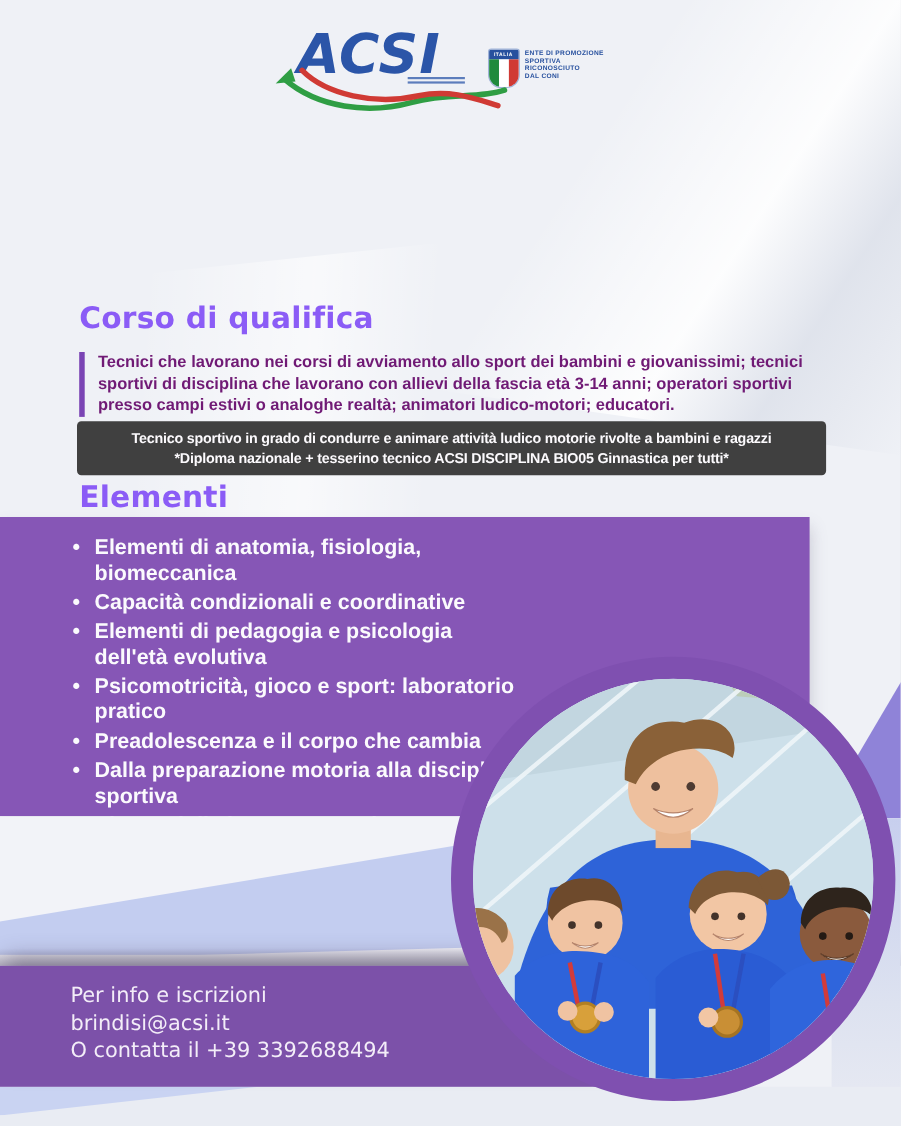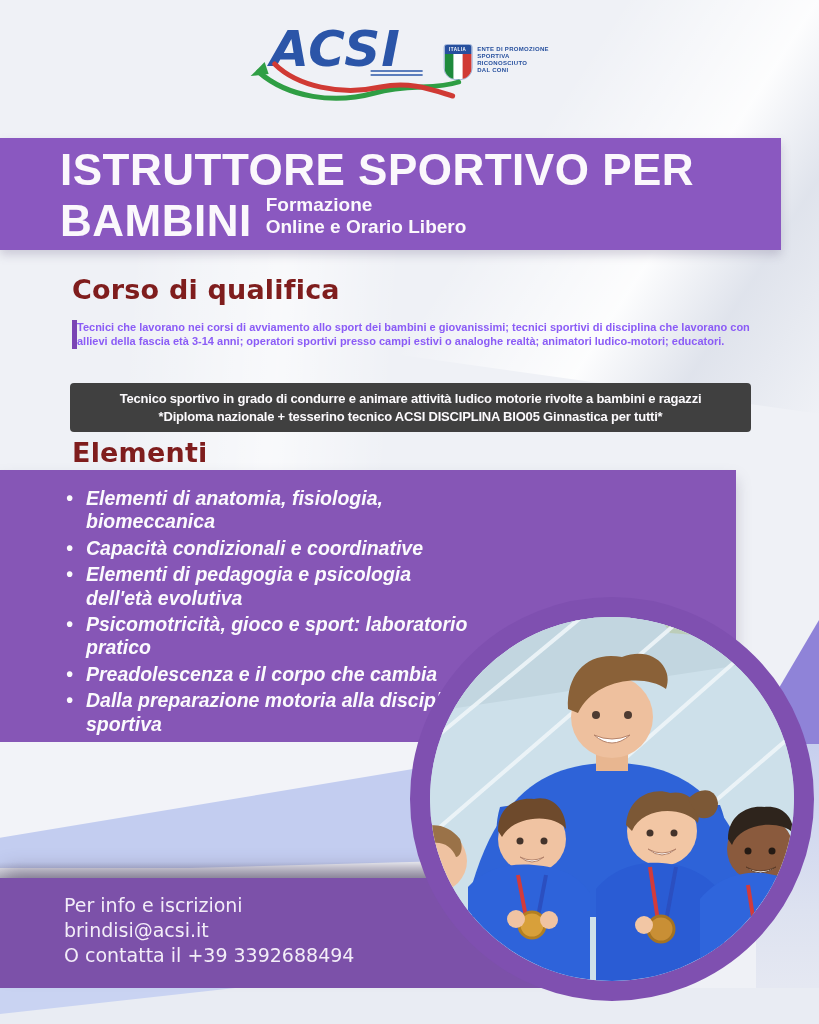--- a/index.html
+++ b/index.html
@@ -29,28 +29,28 @@
   .badge-lines span{display:block;font-size:6px;line-height:7px;color:#27509E;font-weight:bold;letter-spacing:.3px;}
 
   
   .banner{position:absolute;left:0;top:138px;width:781px;height:112px;background:#8A58C0;color:#FBF8FC;padding:10px 0 0 60px;box-sizing:border-box;box-shadow:0 5px 9px rgba(125,115,150,.30);}
   .banner-line1{font-size:44px;font-weight:bold;letter-spacing:.5px;line-height:1.02;}
   .banner-row{display:flex;align-items:flex-end;margin-top:1px;}
   .banner-line2{font-size:44px;font-weight:bold;letter-spacing:.5px;line-height:1.0;}
   .banner-sub{margin:0 0 5px 14px;font-size:19px;font-weight:bold;line-height:1.15;}
 
   
-  .h-purple{position:absolute;left:72px;font-size:27px;font-weight:bold;color:#7f1d1d;font-family:"DejaVu Sans",sans-serif;letter-spacing:.2px;}
+  .h-purple{position:absolute;left:72px;font-size:27px;font-weight:bold;color:#8b5cf6;font-family:"DejaVu Sans",sans-serif;letter-spacing:.2px;}
   .h1-pos{top:274px;}
-  .para{position:absolute;left:72px;top:320px;width:684px;border-left:5px solid #7A44B4;font-size:11px;font-weight:bold;color:#8b5cf6;line-height:1.3;}
+  .para{position:absolute;left:72px;top:320px;width:684px;border-left:5px solid #7A44B4;padding-left:12px;font-size:15px;font-weight:bold;color:#701a75;line-height:1.3;}
   .highlight{position:absolute;left:70px;top:383px;width:681px;box-sizing:border-box;background:#404040;border-radius:4px;padding:7px 13px;color:#FCFAFD;font-size:13px;font-weight:bold;line-height:1.35;letter-spacing:-.2px;text-align:center;}
 
   
   .h2-pos{top:437px;}
-  .panel{position:absolute;left:0;top:470px;width:736px;height:272px;background:#8656B6;box-shadow:0 9px 14px rgba(95,85,115,.28);font-style:italic;}
+  .panel{position:absolute;left:0;top:470px;width:736px;height:272px;background:#8656B6;box-shadow:0 9px 14px rgba(95,85,115,.28);}
   .bullets{margin:0;padding:17px 0 0 64px;list-style:none;}
   .bullets li{position:relative;max-width:392px;padding-left:22px;margin-bottom:3px;color:#FBFAFD;font-size:19.5px;font-weight:bold;line-height:1.2;}
   .bullets li::before{content:"•";position:absolute;left:2px;top:0;}
 
   
   .strip{position:absolute;left:0;top:742px;width:819px;height:136px;background:#F2F3F8;}
   .strip-wedge{position:absolute;left:0;top:742px;width:560px;height:126px;background:#C3CDF0;clip-path:polygon(0 76%,100% 2%,100% 92%,0 104%);}
   .strip-shadow{position:absolute;left:0;top:862px;width:819px;height:16px;background:linear-gradient(180deg,rgba(255,255,255,0),rgba(110,104,128,.48));}
 
   
@@ -102,30 +102,20 @@
       <div class="badge-lines">
 
       <span>ENTE DI PROMOZIONE</span>
           <span>SPORTIVA</span>
           <span>RICONOSCIUTO</span>
           <span>DAL CONI</span>
         </div>
     </div>
   </div>
 
-  <div class="banner">
-    <div class="banner-line1">ISTRUTTORE SPORTIVO PER</div>
-    <div class="banner-row">
-      <div class="banner-line2">BAMBINI</div>
-      <div class="banner-sub">
-        <div>Formazione</div>
-        <div>Online e Orario Libero</div>
-      </div>
-    </div>
-  </div>
 
   <div class="h-purple h1-pos">Corso di qualifica</div>
   <div class="para">Tecnici che lavorano nei corsi di avviamento allo sport dei bambini e giovanissimi; tecnici sportivi di disciplina che lavorano con allievi della fascia età 3-14 anni; operatori sportivi presso campi estivi o analoghe realtà; animatori ludico-motori; educatori.</div>
   <div class="highlight">
     <div>Tecnico sportivo in grado di condurre e animare attività ludico motorie rivolte a bambini e ragazzi</div>
     <div>*Diploma nazionale + tesserino tecnico ACSI DISCIPLINA BIO05 Ginnastica per tutti*</div>
   </div>
 
   <div class="h-purple h2-pos">Elementi</div>
   <div class="panel">

